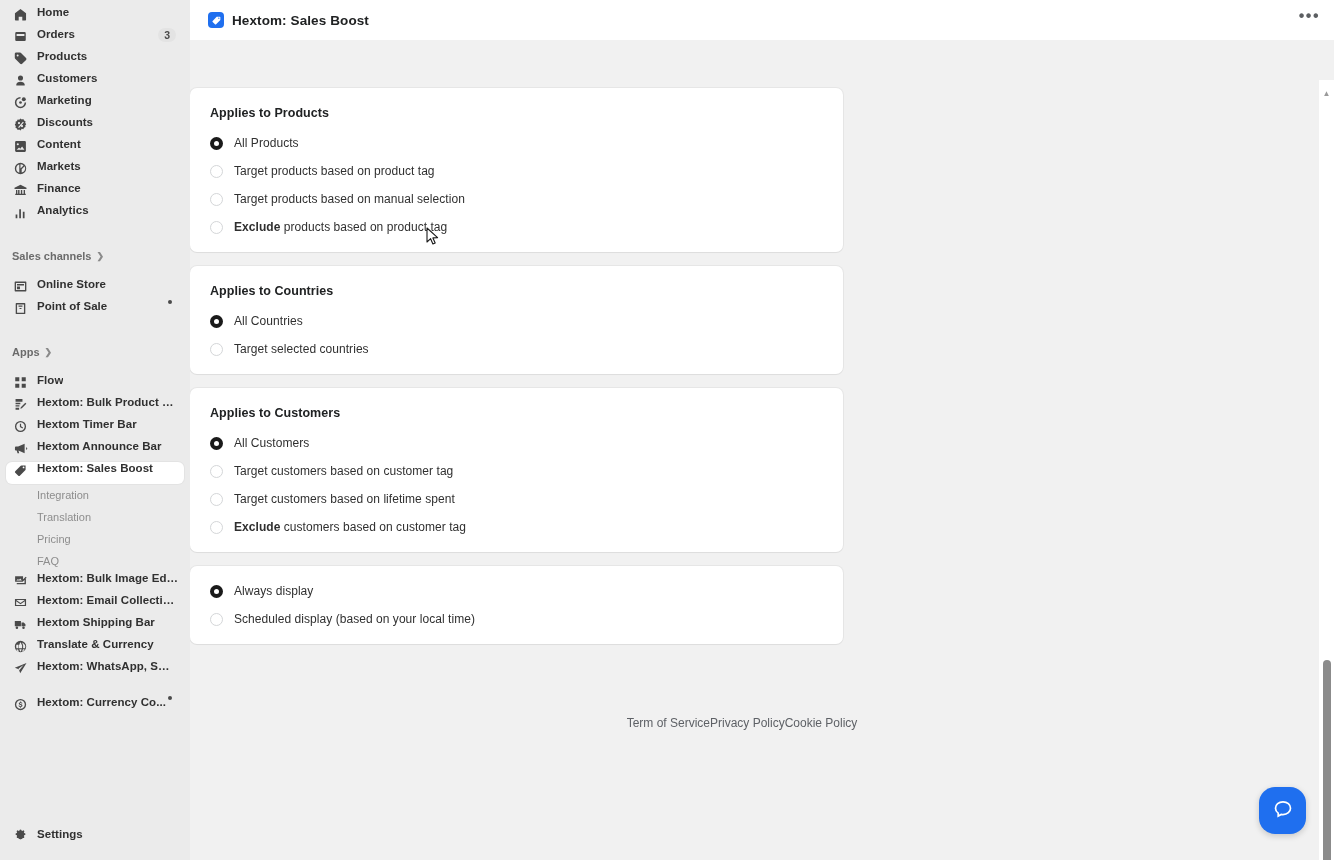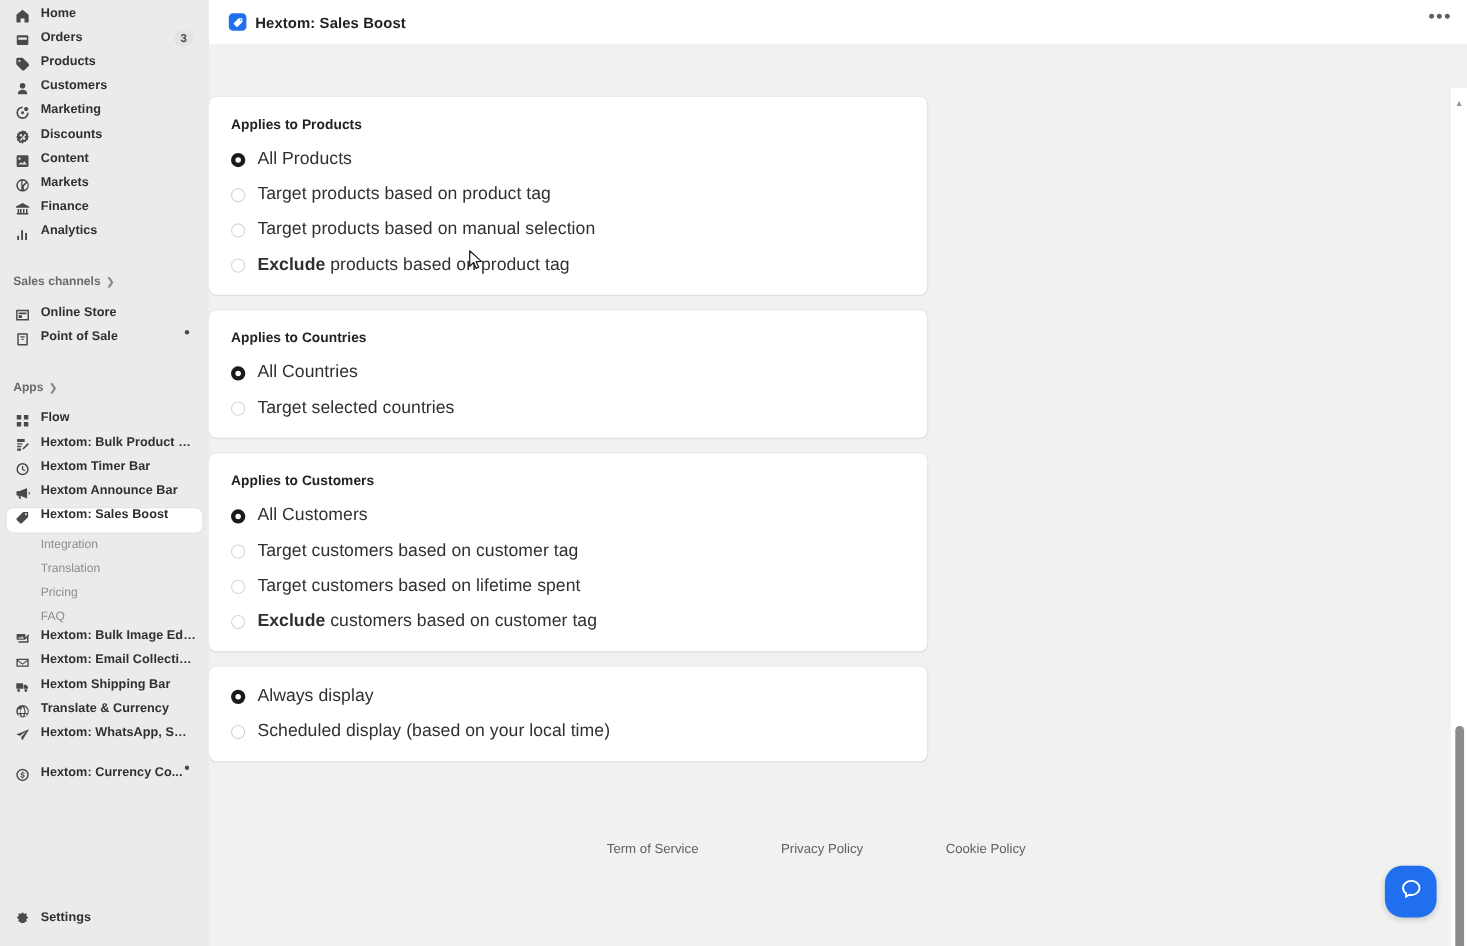--- a/index.html
+++ b/index.html
@@ -185,30 +185,29 @@
   }
   .radio.checked::after {
     content: "";
     position: absolute;
     left: 4px; top: 4px;
     width: 5px; height: 5px;
     border-radius: 50%;
     background: #ffffff;
   }
   .radio-label {
-    font-size: 16px;
+    font-size: 12px;
     color: #303030;
     letter-spacing: 0.05px;
   }
   .radio-label b { font-weight: 700; }
 
   .footer-links {
     display: flex;
     justify-content: center;
-    gap: 75px;
     margin-top: 72px;
     padding-bottom: 18px;
     margin-left: -40px;
   }
   .footer-links a {
     font-size: 12px;
     color: #5e6166;
     text-decoration: none;
     cursor: pointer;
   }

